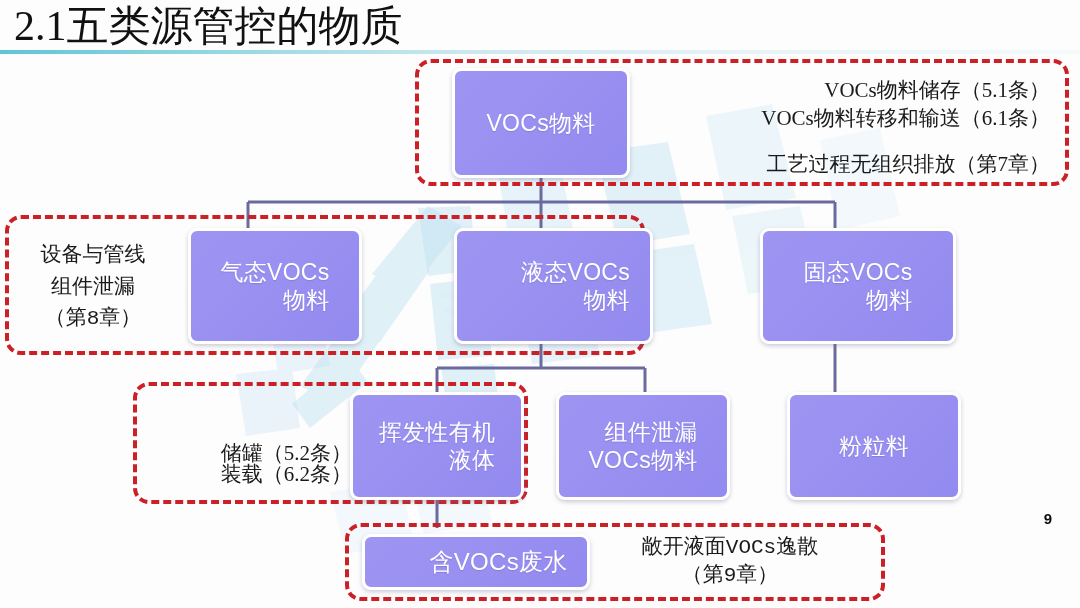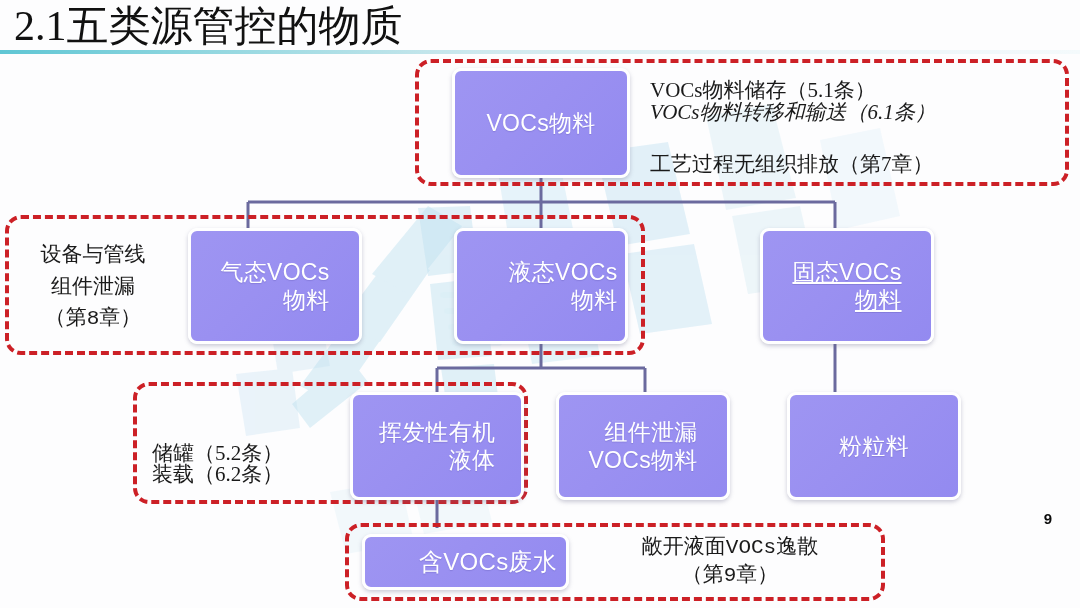--- a/index.html
+++ b/index.html
@@ -93,21 +93,21 @@
   .annot {
     position: absolute;
     color: #1a1a1a;
     font-family: "Liberation Serif", "DejaVu Serif", serif;
     font-size: 21px;
     line-height: 1.55;
     z-index: 5;
     white-space: pre-line;
   }
   .annot.center { text-align: center; font-family: Liberation Mono, monospace; }
-  .annot.left { text-align: left; }
+  .annot.left { text-align: right; }
 
   
   #connectors { position: absolute; left: 0; top: 0; z-index: 1; }
 
   
   #page-number {
     position: absolute;
     right: 28px;
     top: 510px;
     font-size: 15px;
@@ -197,38 +197,38 @@
 
   <div class="dash-frame" style="left:133px; top:382px; width:395px; height:122px;"></div>
 
   <div class="dash-frame" style="left:345px; top:523px; width:540px; height:78px;"></div>
 
   <div class="node" style="left:452px; top:68px; width:178px; height:110px;">VOCs物料</div>
 
   <div class="node" style="left:188px; top:228px; width:174px; height:116px;">气态VOCs
 物料</div>
 
-  <div class="node" style="left:454px; top:228px; width:174px; height:116px;padding-left:44px;">液态VOCs
+  <div class="node" style="left:454px; top:228px; width:199px; height:116px;padding-left:44px;">液态VOCs
 物料</div>
 
-  <div class="node" style="left:760px; top:228px; width:174px; height:116px;text-decoration:underline;">固态VOCs
+  <div class="node" style="left:760px; top:228px; width:196px; height:116px;">固态VOCs
 物料</div>
 
   <div class="node" style="left:350px; top:392px; width:174px; height:108px;">挥发性有机
 液体</div>
 
   <div class="node" style="left:556px; top:392px; width:174px; height:108px;">组件泄漏
 VOCs物料</div>
 
   <div class="node" style="left:760px; top:392px; width:174px; height:108px;margin-left:27px;">粉粒料</div>
 
-  <div class="node" style="left:362px; top:534px; width:207px; height:56px; font-size:24px;padding-left:45px;">含VOCs废水</div>
+  <div class="node" style="left:362px; top:534px; width:228px; height:56px; font-size:24px;padding-left:45px;">含VOCs废水</div>
 
   <div class="annot left" style="left:650px; top:74px; width:400px;">VOCs物料储存（5.1条）</div>
-  <div class="annot left" style="left:650px; top:96px; width:400px;font-style:italic;">VOCs物料转移和输送（6.1条）</div>
+  <div class="annot left" style="left:650px; top:102px; width:400px;">VOCs物料转移和输送（6.1条）</div>
   <div class="annot left" style="left:650px; top:148px; width:400px;">工艺过程无组织排放（第7章）</div>
 
   <div class="annot center" style="left:12px; top:240px; width:162px; line-height:1.5;">设备与管线
 组件泄漏
 （第8章）</div>
 
   <div class="annot left" style="left:152px; top:412px; width:200px;margin-top:25px;">储罐（5.2条）</div>
   <div class="annot left" style="left:152px; top:458px; width:200px;">装载（6.2条）</div>
 
   <div class="annot center" style="left:590px; top:534px; width:280px; line-height:1.35;">敞开液面VOCs逸散

